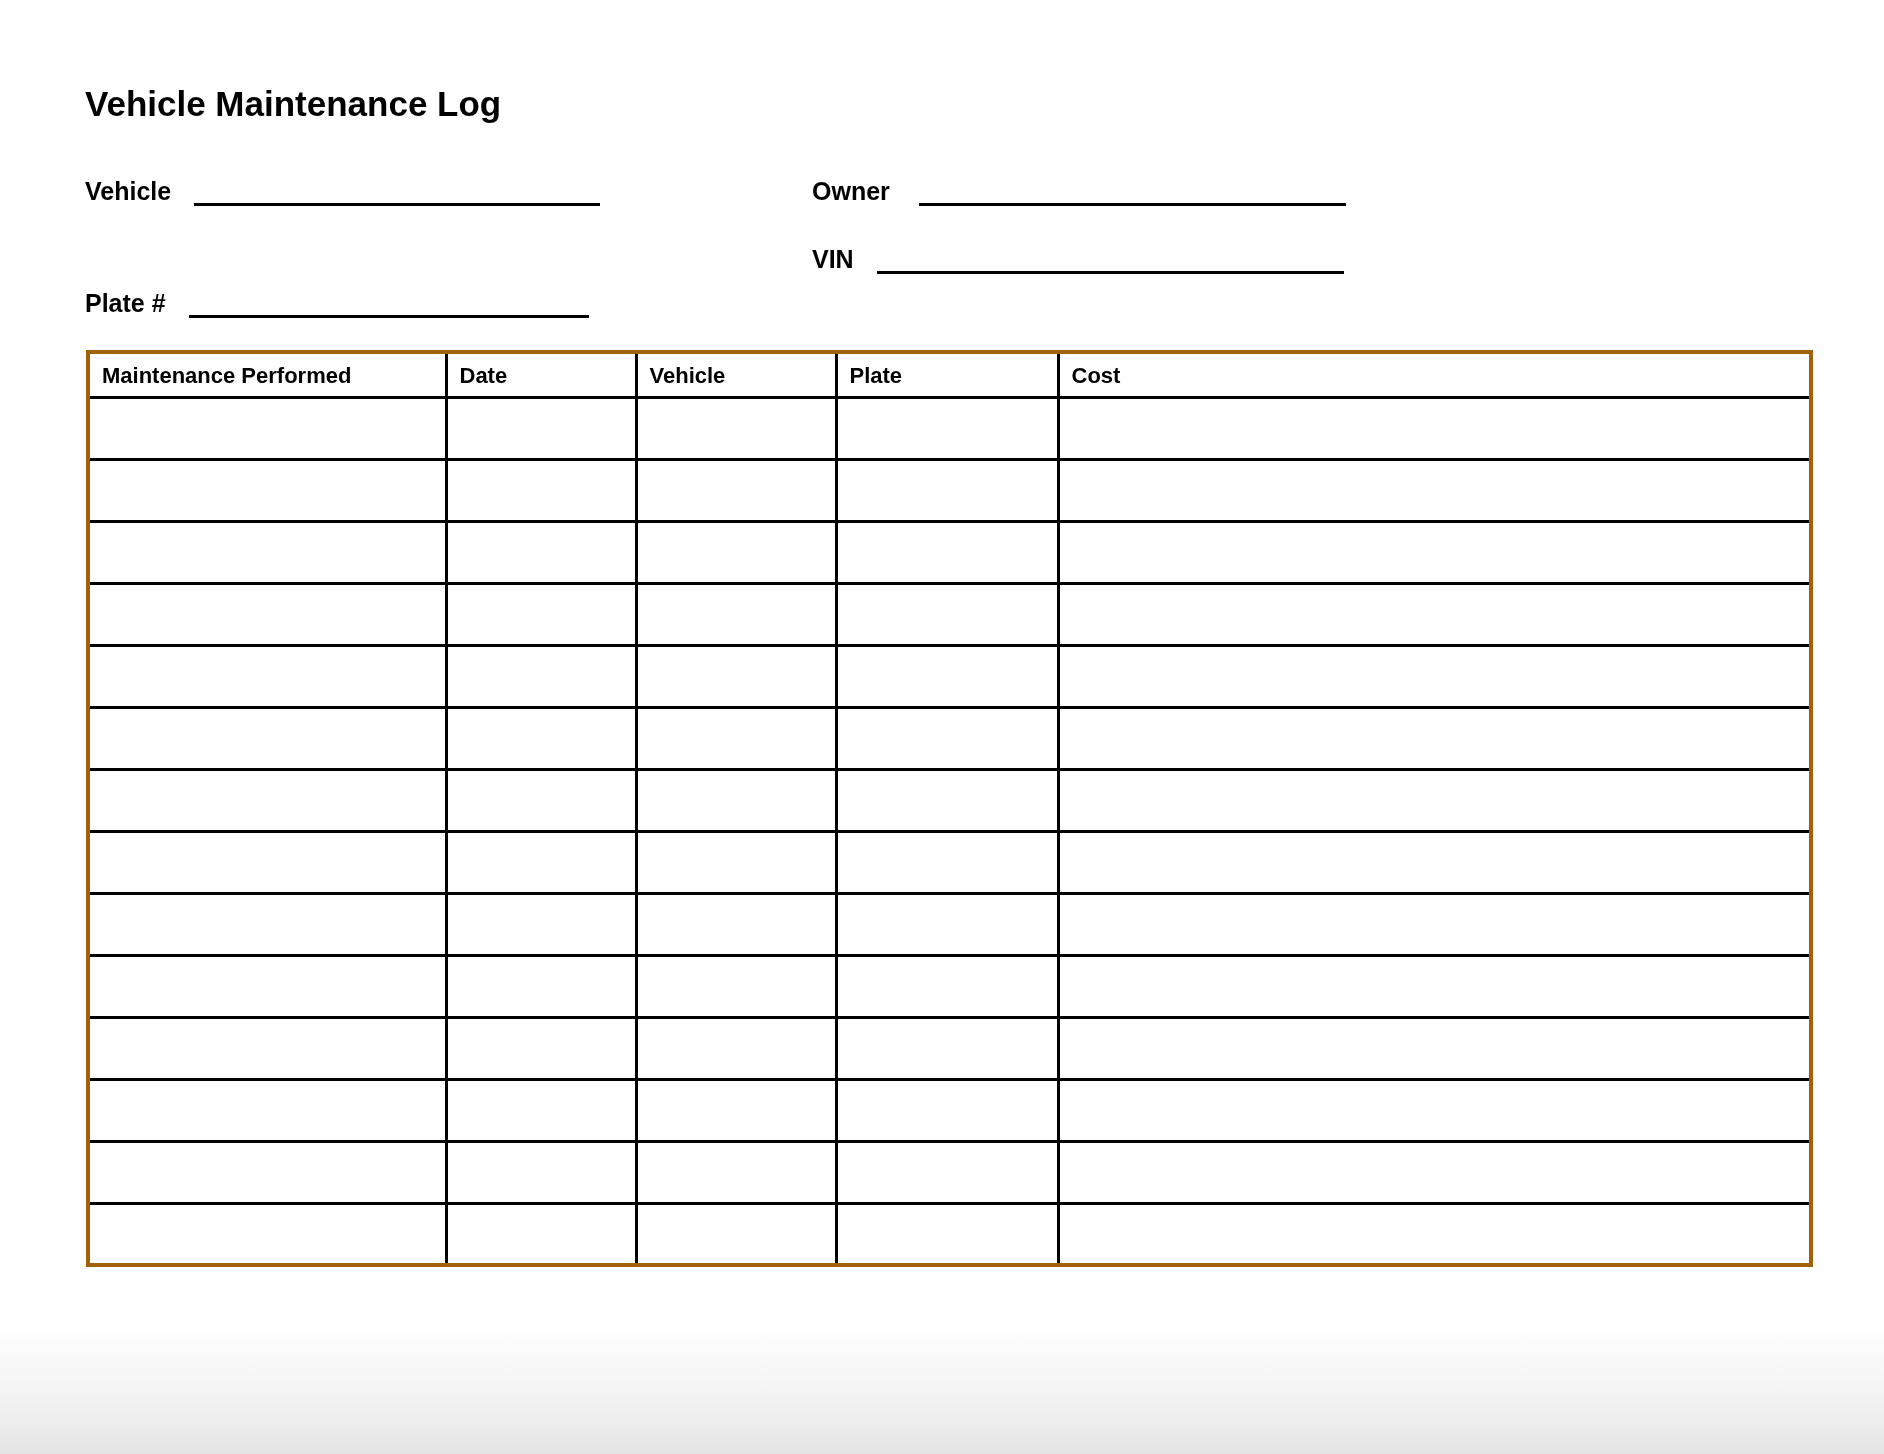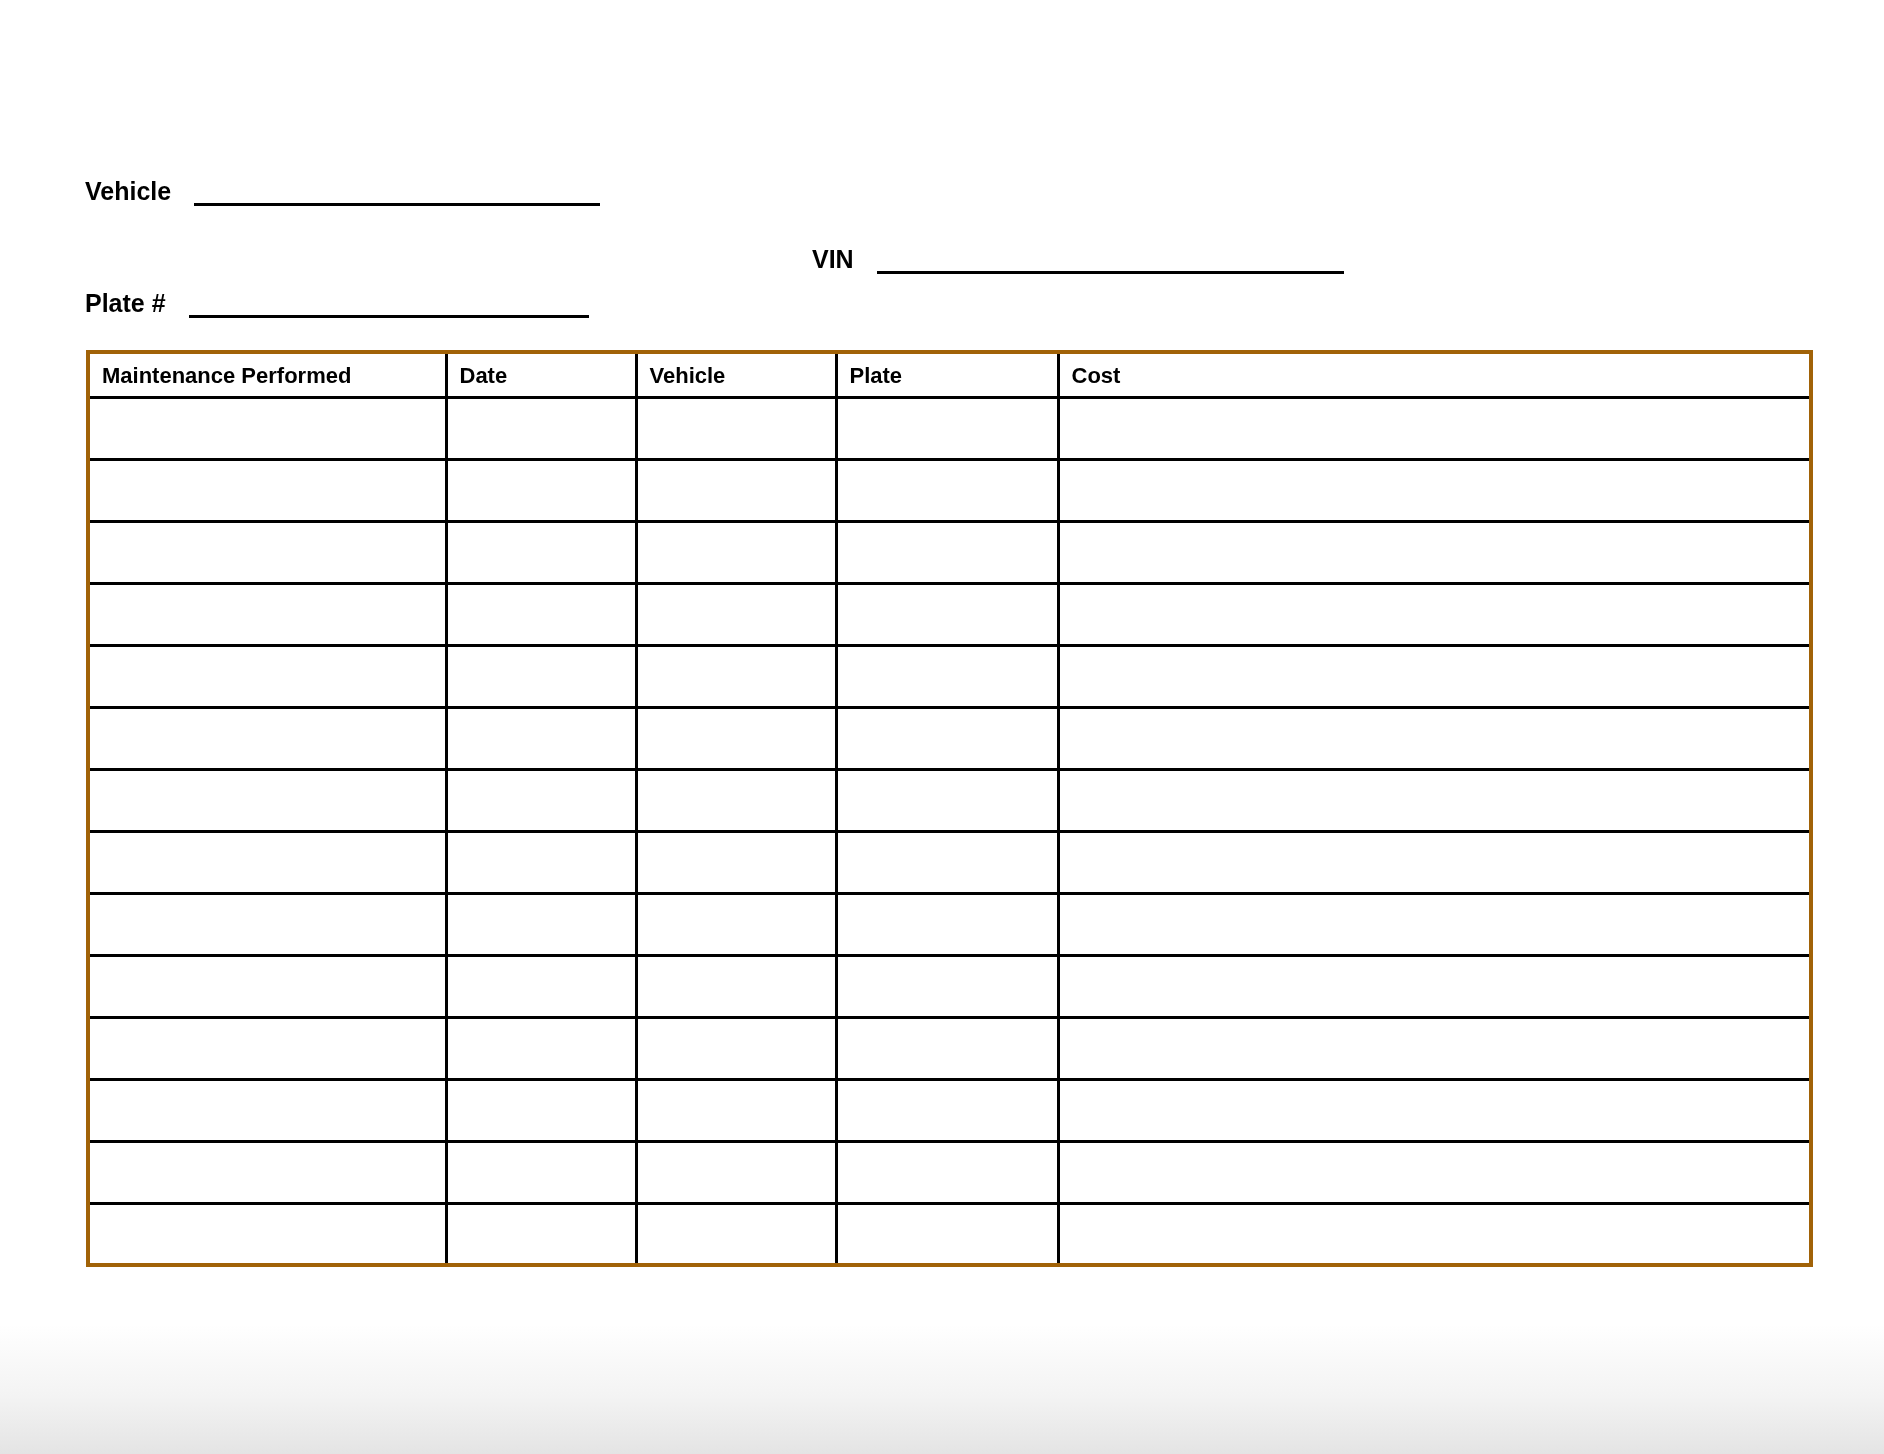--- a/index.html
+++ b/index.html
@@ -91,26 +91,31 @@
     height: 130px;
     background: linear-gradient(180deg, rgba(229,229,229,0) 0%, rgba(229,229,229,0.45) 55%, #e4e4e4 100%);
     pointer-events: none;
   }
 </style>
 </head>
 <body>
 
 <div class="page">
 
+  <h1 class="page-title">Vehicle Maintenance Log</h1>
 
   <div class="field field-vehicle">
     <span class="field-label">Vehicle</span>
     <span class="blank-line line-vehicle"></span>
   </div>
 
+  <div class="field field-owner">
+    <span class="field-label">Owner</span>
+    <span class="blank-line line-owner"></span>
+  </div>
 
   <div class="field field-plate">
     <span class="field-label">Plate #</span>
     <span class="blank-line line-plate"></span>
   </div>
 
   <div class="field field-vin">
     <span class="field-label">VIN</span>
     <span class="blank-line line-vin"></span>
   </div>

